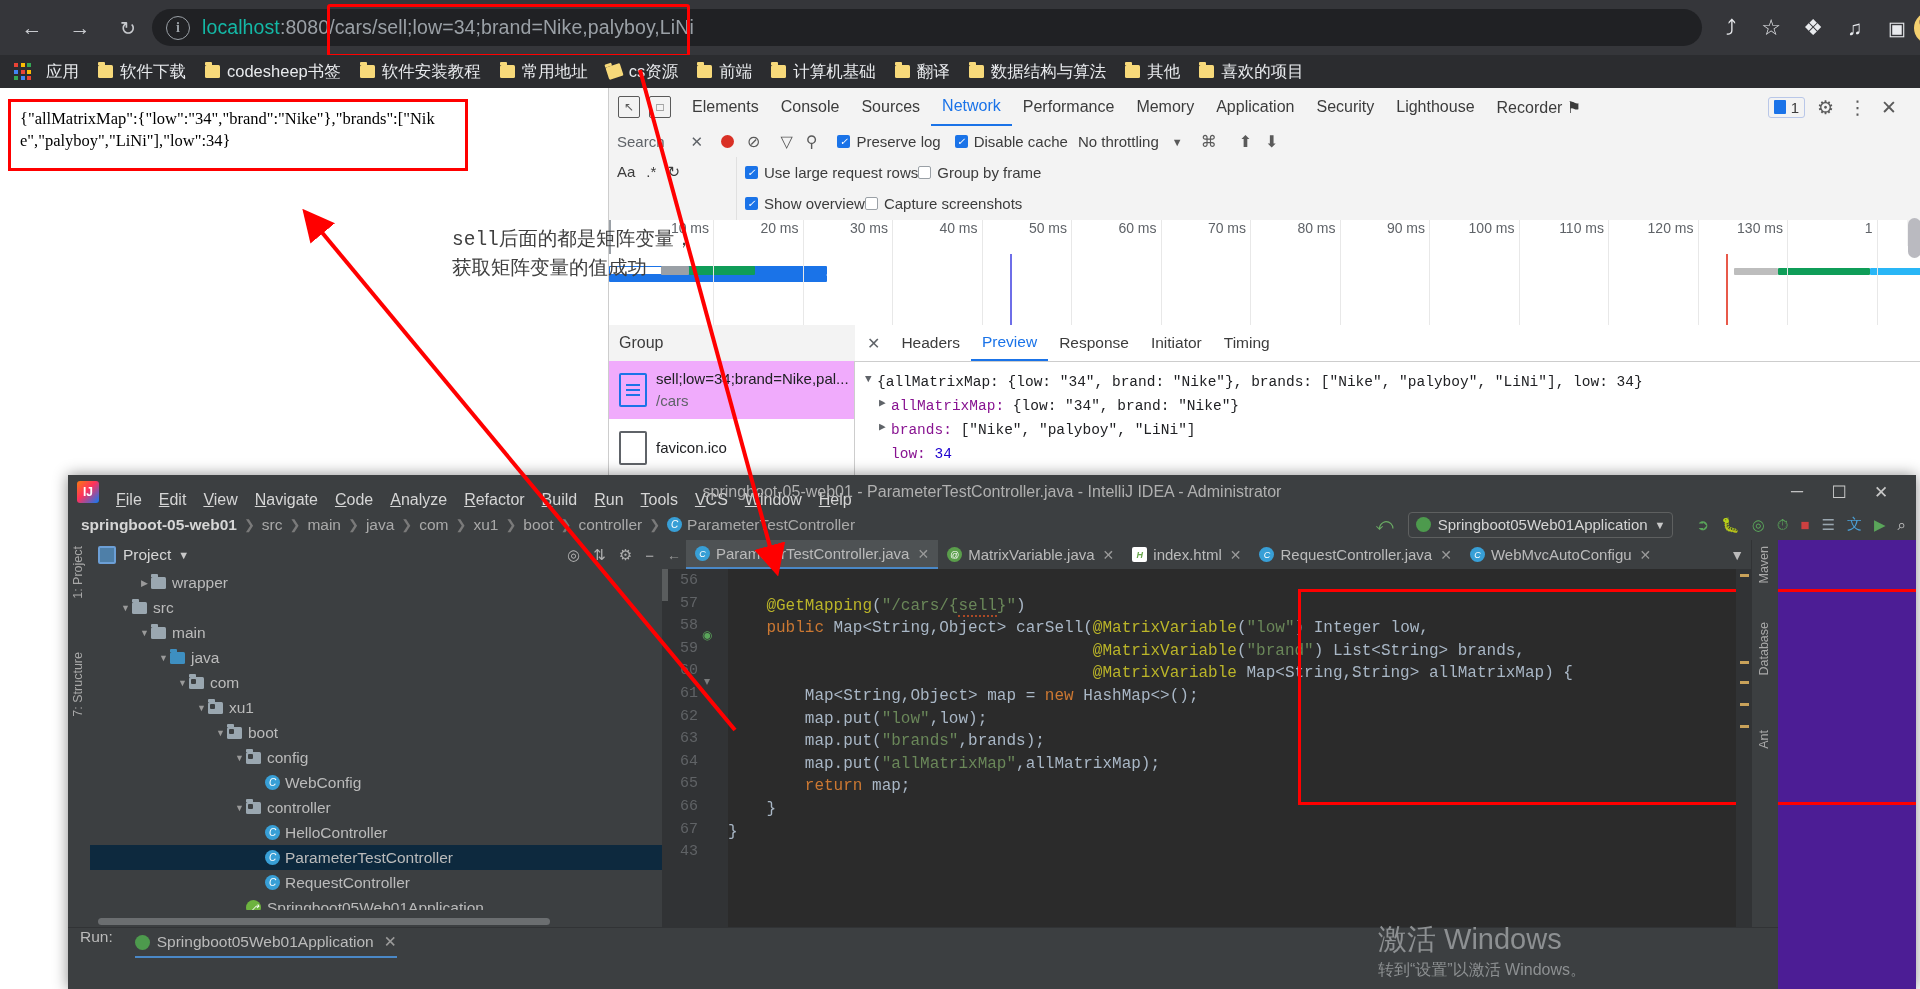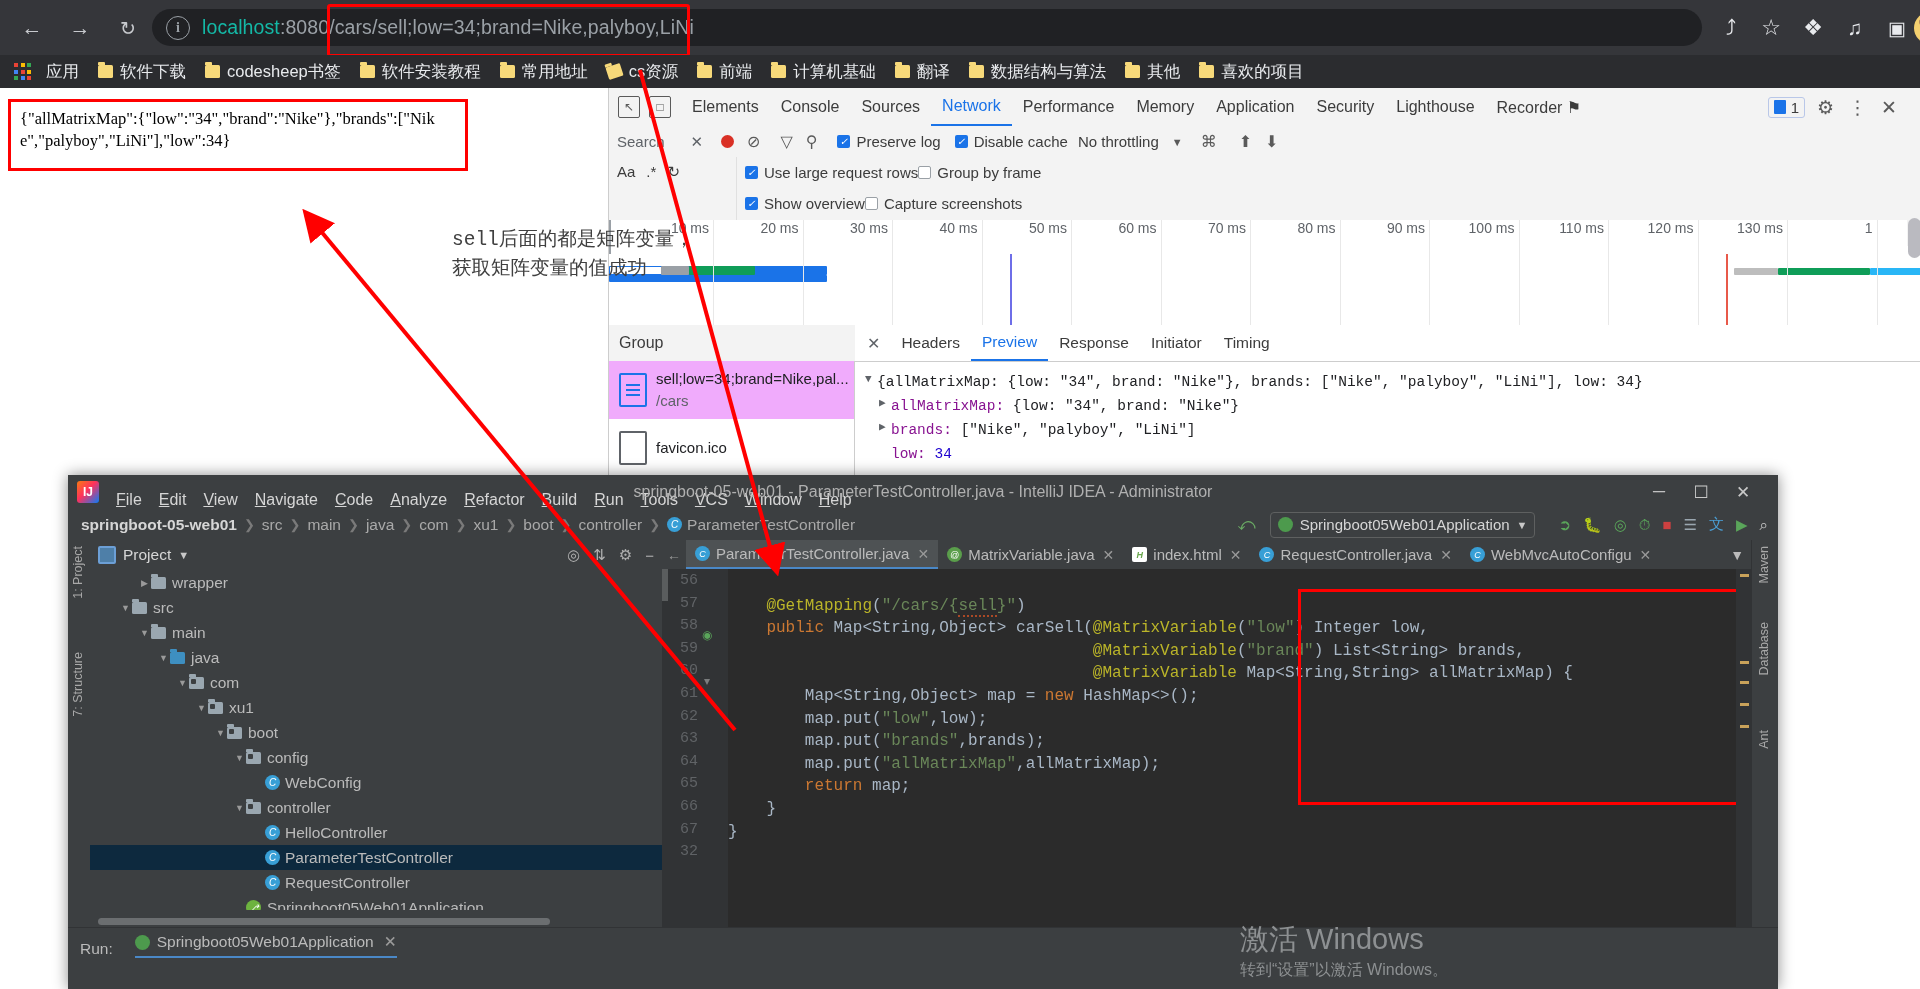--- a/index.html
+++ b/index.html
@@ -126,22 +126,22 @@
   .d-tab.active{color:#1a73e8;border-bottom:2px solid #1a73e8;}
   #preview-body{padding:9px 0 0 10px;font-family:"Liberation Mono",monospace;font-size:14.5px;color:#202124;line-height:1.65;}
   .pv-line{display:flex;align-items:flex-start;white-space:pre;}
   .arrow{width:12px;flex:none;color:#5f6368;font-size:11px;line-height:1.6;}
   .k{color:#881391;}
   .numv{color:#1c00cf;}
   #dt-scrollbar{position:absolute;right:0;top:130px;width:13px;height:40px;background:#babac0;border-radius:7px;}
   #dt-rightrail{position:absolute;right:0;top:103px;width:14px;height:55px;background:#f3f3f3;}
 
   
-  #idea-window{position:absolute;left:68px;top:475px;width:1710px;height:514px;
-    background:#7f1d1d;color:#bbbbbb;font-family:"Liberation Sans",sans-serif;
+  #idea-window{position:absolute;left:68px;top:475px;width:1848px;height:514px;
+    background:#4c1d95;color:#bbbbbb;font-family:"Liberation Sans",sans-serif;
     box-shadow:0 0 14px rgba(0,0,0,.45);overflow:hidden;}
   #idea-titlebar{height:34px;display:flex;align-items:center;position:relative;background:#3c3f41;}
   #idea-logo{width:22px;height:22px;margin-left:9px;border-radius:3px;
     background:linear-gradient(135deg,#f97a12 0%,#fe315d 45%,#087cfa 100%);
     display:flex;align-items:center;justify-content:center;color:#fff;font-size:12px;font-weight:bold;}
   .menu-item{font-size:16px;color:#d6d6d6;margin-left:17px;white-space:nowrap;margin-top:16px;}
   .menu-item u{text-decoration:underline;}
   #idea-title{position:absolute;left:0;right:0;text-align:center;font-size:16px;color:#b0b0b0;pointer-events:none;}
   #win-ctrls{margin-left:auto;display:flex;align-items:center;padding-right:14px;}
   .win-btn{width:42px;text-align:center;font-size:17px;color:#c8c8c8;}
@@ -208,21 +208,21 @@
   .str{color:#6a8759;}
   .err{border-bottom:2px dotted #aa4926;}
   #code-redbox{position:absolute;left:636px;top:20px;width:760px;height:216px;border:3px solid #ff0000;
     pointer-events:none;box-sizing:border-box;}
   #right-gutter{position:absolute;right:0;top:29px;width:16px;height:359px;background:#313335;}
   .rg-mark{position:absolute;right:3px;width:9px;height:3px;background:#c9a25a;}
   #right-rail{position:absolute;right:0;top:0;width:26px;height:388px;background:#3c3f41;border-left:1px solid #313335;}
 
   #idea-bottom{position:absolute;left:0;bottom:0;width:1710px;height:61px;background:#3c3f41;
     border-top:1px solid #313335;}
-  #run-tabrow{height:30px;display:flex;align-items:flex-end;padding-left:12px;font-size:15.5px;color:#bbbbbb;}
+  #run-tabrow{height:30px;display:flex;align-items:flex-start;padding-left:12px;font-size:15.5px;color:#bbbbbb;}
   #run-label{margin-right:22px;}
   #run-config-tab{display:flex;align-items:center;border-bottom:2px solid #4a88c7;height:30px;box-sizing:border-box;}
   #run-config-tab .x{margin-left:10px;color:#9a9a9a;}
   #win-activate{position:absolute;right:330px;bottom:8px;text-align:left;}
   #wa-title{font-size:29px;color:#8d9092;line-height:1.1;}
   #wa-sub{font-size:16px;color:#8d9092;margin-top:4px;}
 </style>
 </head>
 <body>
 
@@ -714,21 +714,21 @@
             <span class="lnum" style="top: 48.2px;">58</span>
             <span class="lnum" style="top: 70.8px;">59</span>
             <span class="lnum" style="top: 93.4px;">60</span>
             <span class="lnum" style="top: 116px;">61</span>
             <span class="lnum" style="top: 138.6px;">62</span>
             <span class="lnum" style="top: 161.2px;">63</span>
             <span class="lnum" style="top: 183.8px;">64</span>
             <span class="lnum" style="top: 206.4px;">65</span>
             <span class="lnum" style="top: 229px;">66</span>
             <span class="lnum" style="top: 251.6px;">67</span>
-            <span class="lnum" style="top: 274.2px;">32</span>
+            <span class="lnum" style="top: 274.2px;">43</span>
           </div>
         <div id="code">
     <span class="ann">@GetMapping</span>(<span class="str">"/cars/{<span class="err">sell</span>}"</span>)
     <span class="kw">public</span> Map&lt;String,Object&gt; carSell(<span class="ann">@MatrixVariable</span>(<span class="str">"low"</span>) Integer low,
                                       <span class="ann">@MatrixVariable</span>(<span class="str">"brand"</span>) List&lt;String&gt; brands,
                                       <span class="ann">@MatrixVariable</span> Map&lt;String,String&gt; allMatrixMap) {
         Map&lt;String,Object&gt; map = <span class="kw">new</span> HashMap&lt;&gt;();
         map.put(<span class="str">"low"</span>,low);
         map.put(<span class="str">"brands"</span>,brands);
         map.put(<span class="str">"allMatrixMap"</span>,allMatrixMap);

